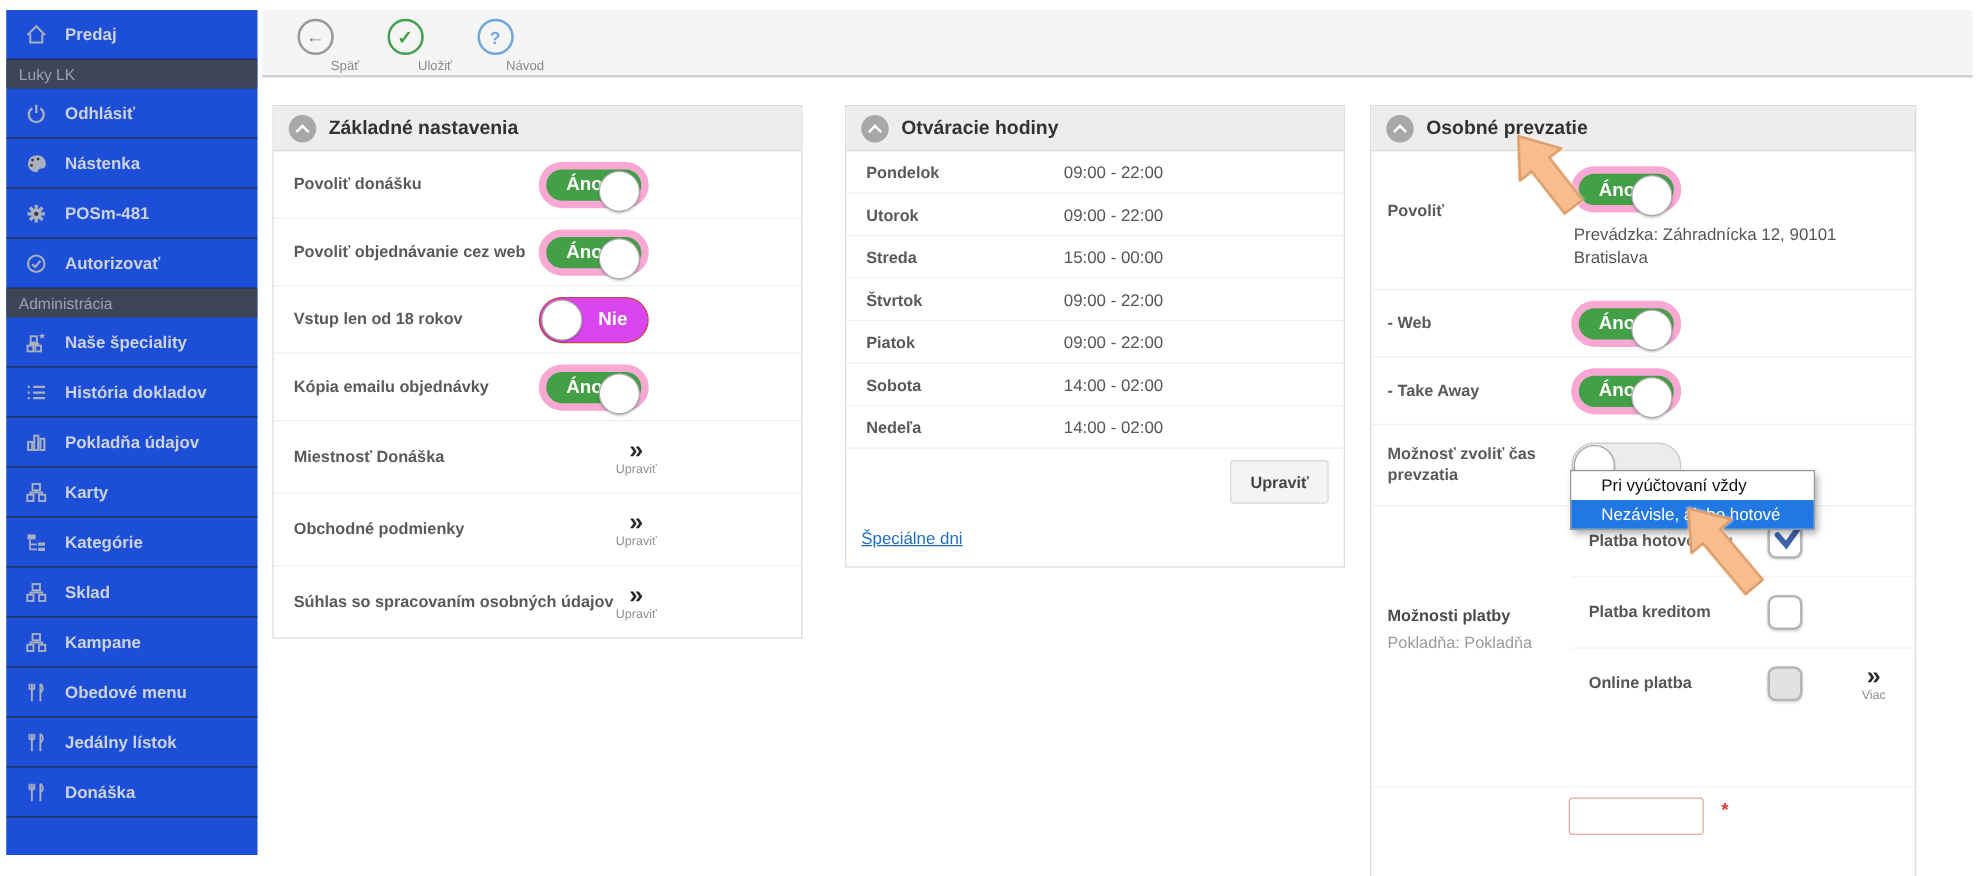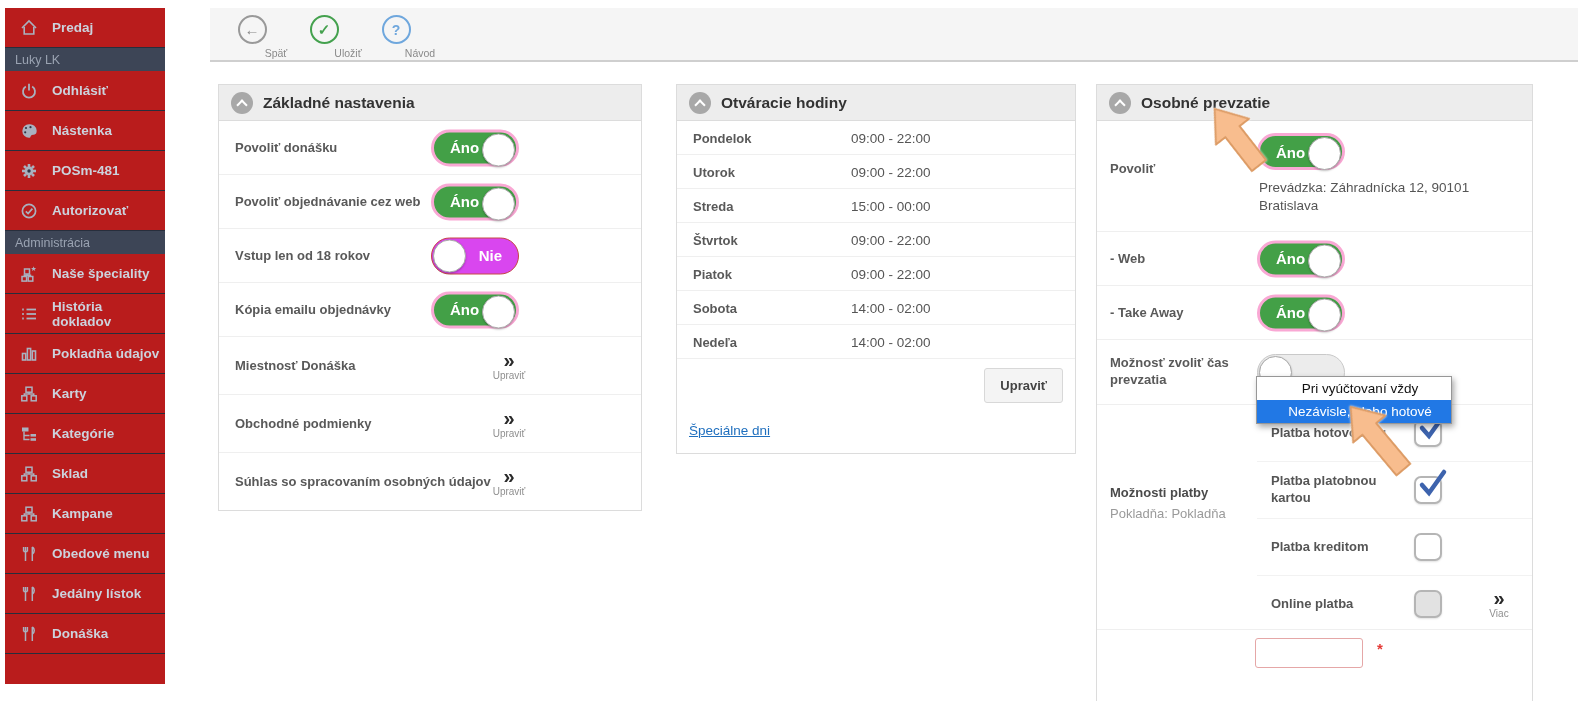--- a/index.html
+++ b/index.html
@@ -1,22 +1,22 @@
 <!DOCTYPE html>
 <html><head>
 <meta charset="utf-8">
 <style>
   html,body{margin:0;padding:0;background:#fff;}
   body{width:1588px;height:701px;position:relative;overflow:hidden;
        font-family:"Liberation Sans",sans-serif;-webkit-font-smoothing:antialiased;}
   .stage{position:absolute;inset:0;}
 
   
-  .sidebar{position:absolute;left:5px;top:8px;width:160px;height:676px;
-           background:#b91c1c;overflow:hidden;}
+  .sidebar{position:absolute;left:5px;top:8px;width:201px;height:676px;
+           background:#1d4ed8;overflow:hidden;}
   .sb-item{height:39px;display:flex;align-items:center;gap:13px;padding-left:14px;
            color:#ccd2dc;font-size:13.5px;font-weight:bold;cursor:pointer;
            border-bottom:1px solid #272e3c;}
   .sb-item .sb-ic{width:20px;height:18px;flex:0 0 20px;display:flex;align-items:center;justify-content:center;}
   .sb-ic svg{display:block;}
   .sb-section{height:23px;background:#3d4556;color:#9aa3b2;font-size:12.5px;
               display:flex;align-items:center;padding-left:10px;}
 
   
   .toolbar{position:absolute;left:210px;top:8px;width:1368px;height:54px;
@@ -44,21 +44,21 @@
   .row-label{position:absolute;left:16px;top:50%;transform:translateY(-50%);
              color:#595959;font-size:13px;font-weight:bold;line-height:1.3;}
 
   
   .toggle{position:absolute;width:88px;height:37px;border-radius:19px;cursor:pointer;box-sizing:border-box;}
   .toggle .knob{position:absolute;top:1px;width:33px;height:33px;background:#fff;
                 border:1px solid #a9a9a9;border-radius:50%;box-sizing:border-box;
                 box-shadow:0 1px 2px rgba(0,0,0,.25);}
   .toggle .t-text{position:absolute;top:50%;transform:translateY(-50%);
                   color:#fff;font-weight:bold;font-size:15px;}
-  .toggle.on{background:#43a047;border:3px solid #f9a8d4;}
+  .toggle.on{background:#43a047;border:6px solid #f9a8d4;}
   .toggle.on .knob{right:1px;}
   .toggle.on .t-text{left:16px;}
   .toggle.off{background:#d946ef;border:1px solid #c64844;}
   .toggle.off .knob{left:1px;}
   .toggle.off .t-text{right:16px;}
   .toggle.neutral{background:#ececec;border:1px solid #c9c9c9;}
   .toggle.neutral .knob{left:1px;}
 
   
   .edit-ctl{position:absolute;text-align:center;cursor:pointer;width:48px;}
@@ -103,22 +103,22 @@
        border:1px solid #8f8f8f;border-radius:3px;box-sizing:border-box;cursor:pointer;}
   .sel .sel-text{position:absolute;left:16px;top:50%;transform:translateY(-50%);
                  font-size:13.5px;color:#222;white-space:nowrap;}
   .sel .sel-arrow{position:absolute;right:9px;top:11px;width:7px;height:7px;
                   border:solid #333;border-width:0 2px 2px 0;transform:rotate(45deg);}
   .r-time{height:64px;}
   .r-time .row-label{width:140px;}
   .r-time .toggle{left:160px;top:14px;}
   .dropdown-list{position:absolute;left:159px;top:291px;width:194px;background:#fff;
                  border:1px solid #979797;box-shadow:2px 3px 6px rgba(0,0,0,.35);z-index:30;}
-  .dd-opt{height:23px;line-height:23px;padding-left:12px;font-size:13.5px;color:#111;
-          white-space:nowrap;cursor:pointer;text-align:center;}
+  .dd-opt{height:23px;line-height:23px;padding-left:24px;font-size:13.5px;color:#111;
+          white-space:nowrap;cursor:pointer;}
   .dd-opt.sel-hl{background:#2178e5;color:#fff;}
 
   .r-pay{height:224px;}
   .pay-left{position:absolute;left:13px;top:80px;}
   .pay-title{font-size:13px;font-weight:bold;color:#4a4a4a;}
   .pay-sub{font-size:13px;color:#9a9a9a;margin-top:6px;}
   .pay-opts{position:absolute;left:160px;top:0;right:0;}
   .pay-opt{height:56px;position:relative;border-bottom:1px solid #f2f2f2;}
   .pay-opt:last-child{border-bottom:none;}
   .pay-opt-label{position:absolute;left:14px;top:50%;transform:translateY(-50%);
@@ -482,28 +482,20 @@
       <div class="pay-opts">
         <div class="pay-opt">
           <span class="pay-opt-label">Platba hotovosťou</span>
           <span class="cbx">
             <svg class="chk-mark" viewBox="0 0 30 30">
                 <path d="M5 16 L12 24 L27 3" stroke="#3d63ad" stroke-width="4.5" fill="none" stroke-linecap="round"></path>
               </svg>
           </span>
         </div>
         <div class="pay-opt">
-          <span class="pay-opt-label">Platba platobnou kartou</span>
-          <span class="cbx">
-            <svg class="chk-mark" viewBox="0 0 30 30">
-                <path d="M5 16 L12 24 L27 3" stroke="#3d63ad" stroke-width="4.5" fill="none" stroke-linecap="round"></path>
-              </svg>
-          </span>
-        </div>
-        <div class="pay-opt">
           <span class="pay-opt-label">Platba kreditom</span>
           <span class="cbx"></span>
         </div>
         <div class="pay-opt">
           <span class="pay-opt-label">Online platba</span>
           <span class="cbx gray"></span>
           <span class="edit-ctl">
             <span class="dbl">»</span>
             <span class="edit-sm">Viac</span>
           </span>

